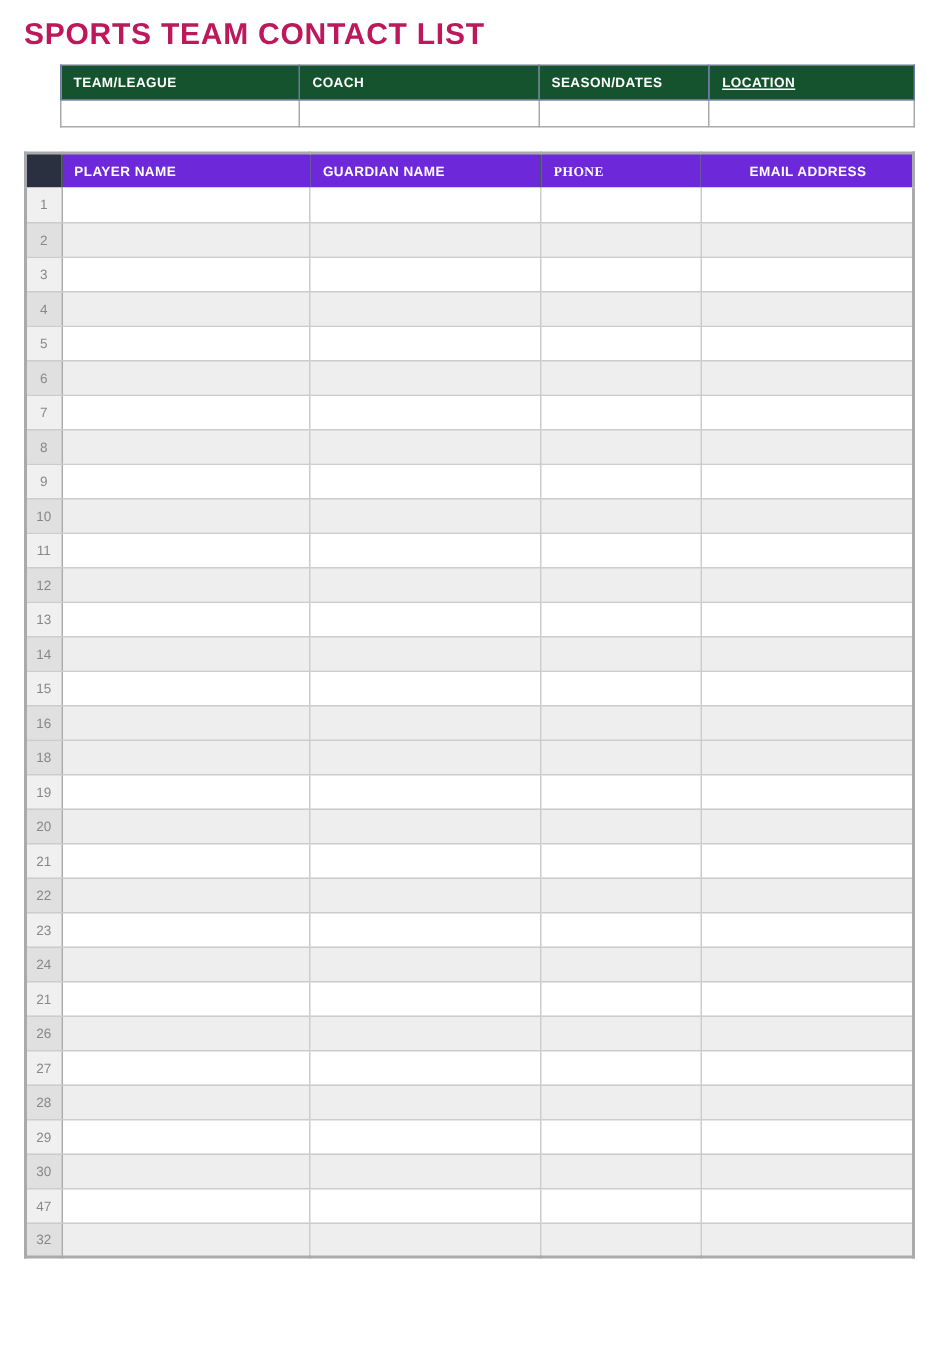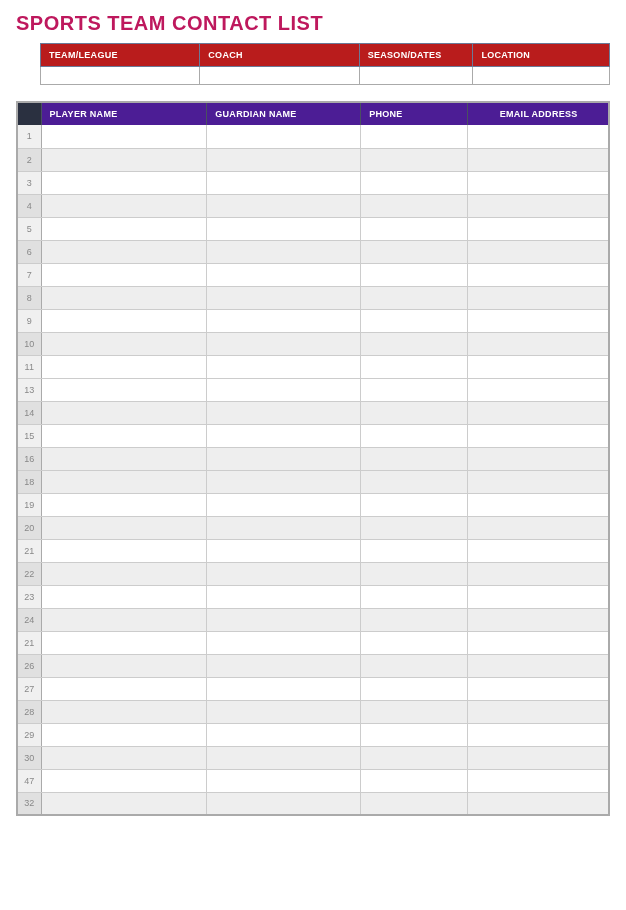--- a/index.html
+++ b/index.html
@@ -21,63 +21,63 @@
       margin-bottom: 8px;
     }
     .info-table {
       width: calc(100% - 24px);
       margin-left: 24px;
       border-collapse: collapse;
       margin-bottom: 16px;
       border: 1px solid #aaa;
     }
     .info-table th {
-      background: #b91c1c;
+      background: #14532d;
       color: #fff;
       font-size: 9px;
       font-weight: bold;
       text-align: left;
       padding: 6px 8px;
       border: 1px solid #6a7a98;
       letter-spacing: 0.3px;
     }
     .info-table td {
       background: #fff;
       height: 18px;
       border: 1px solid #aaa;
       padding: 2px 6px;
       font-size: 10px;
     }
     .info-table .col1 { width: 28%; }
     .info-table .col2 { width: 28%; }
     .info-table .col3 { width: 20%; }
-    .info-table .col4 { width: 24%; }
+    .info-table .col4 { width: 24%; text-decoration: underline; }
 
     .contact-table {
       width: 100%;
       border-collapse: collapse;
       border: 2px solid #aaa;
     }
     .contact-table th {
-      background: #4c1d95;
+      background: #6d28d9;
       color: #fff;
       font-size: 9px;
       font-weight: bold;
       text-align: left;
       padding: 6px 8px;
       border-right: 1px solid #4a5060;
       letter-spacing: 0.3px;
     }
     .contact-table th.num-header {
       width: 24px;
       background: #2a3040;
     }
     .contact-table .col-player { width: 28%; }
     .contact-table .col-guardian { width: 26%; }
-    .contact-table .col-phone { width: 18%; }
+    .contact-table .col-phone { width: 18%; font-family: Liberation Serif, serif; }
     .contact-table .col-email { width: auto; padding-left: 32px; }
 
     .contact-table td {
       height: 23px;
       border-right: 1px solid #ccc;
       border-bottom: 1px solid #ccc;
       padding: 2px 6px;
       font-size: 10px;
     }
     .contact-table td.row-num {
@@ -206,20 +206,27 @@
         <td class="data-cell"></td>
         <td class="data-cell"></td>
       </tr>
       <tr class="odd">
         <td class="row-num">11</td>
         <td class="data-cell"></td>
         <td class="data-cell"></td>
         <td class="data-cell"></td>
         <td class="data-cell"></td>
       </tr>
+      <tr class="even">
+        <td class="row-num">12</td>
+        <td class="data-cell"></td>
+        <td class="data-cell"></td>
+        <td class="data-cell"></td>
+        <td class="data-cell"></td>
+      </tr>
       <tr class="odd">
         <td class="row-num">13</td>
         <td class="data-cell"></td>
         <td class="data-cell"></td>
         <td class="data-cell"></td>
         <td class="data-cell"></td>
       </tr>
       <tr class="even">
         <td class="row-num">14</td>
         <td class="data-cell"></td>

